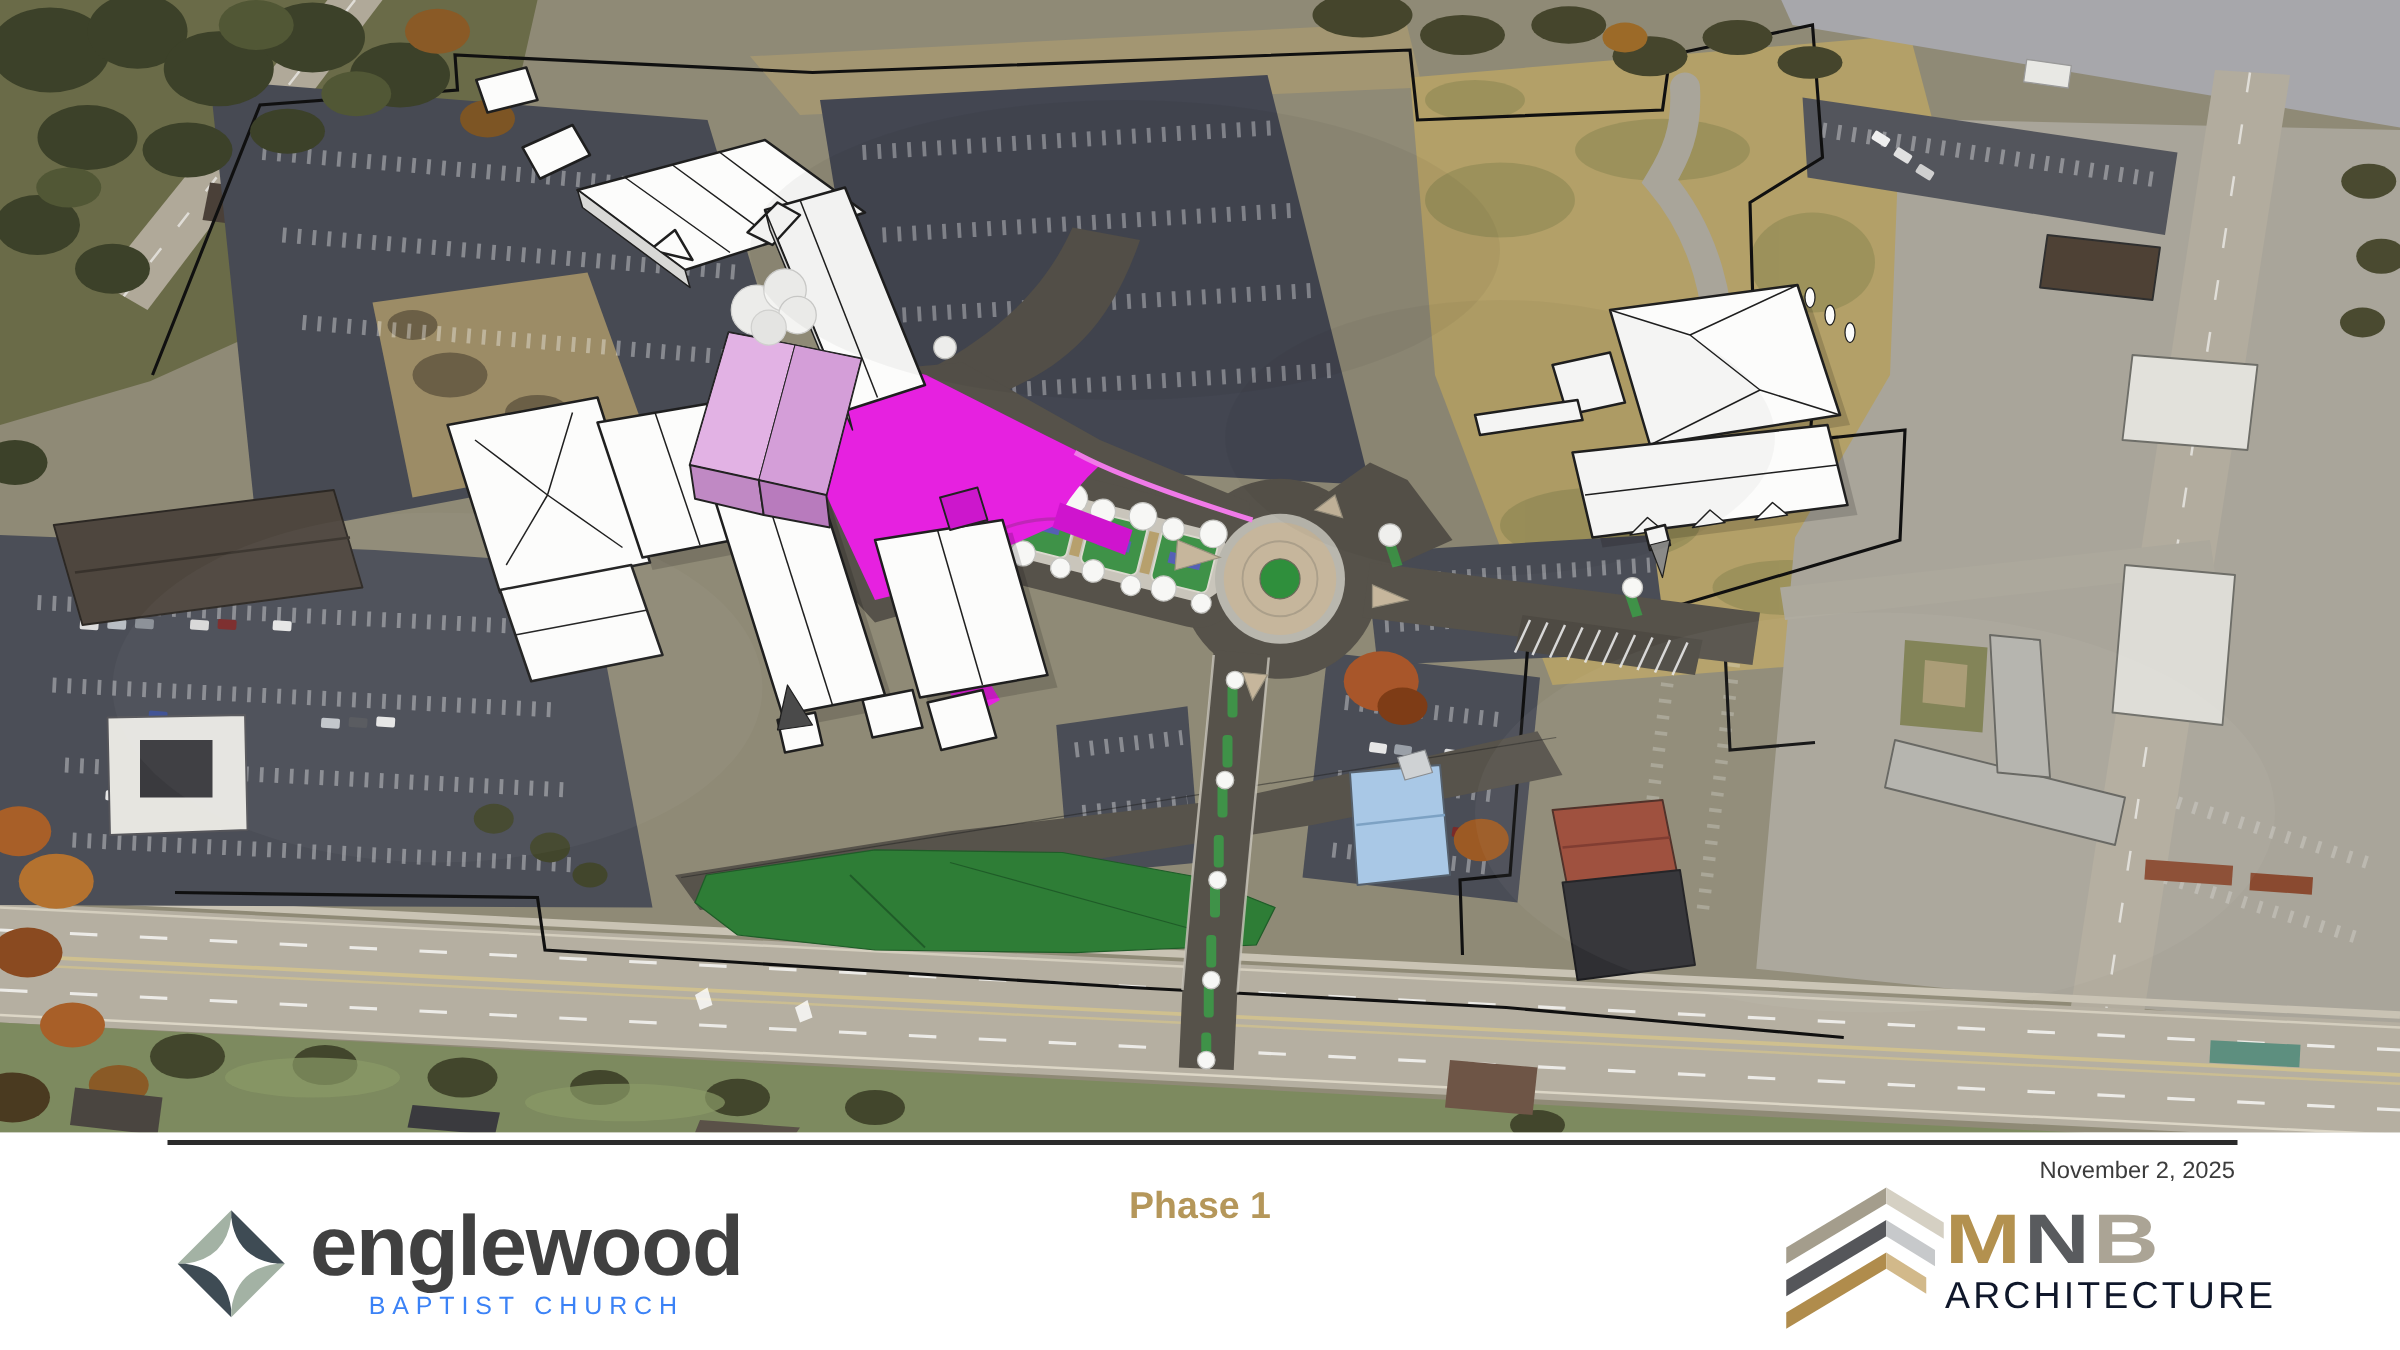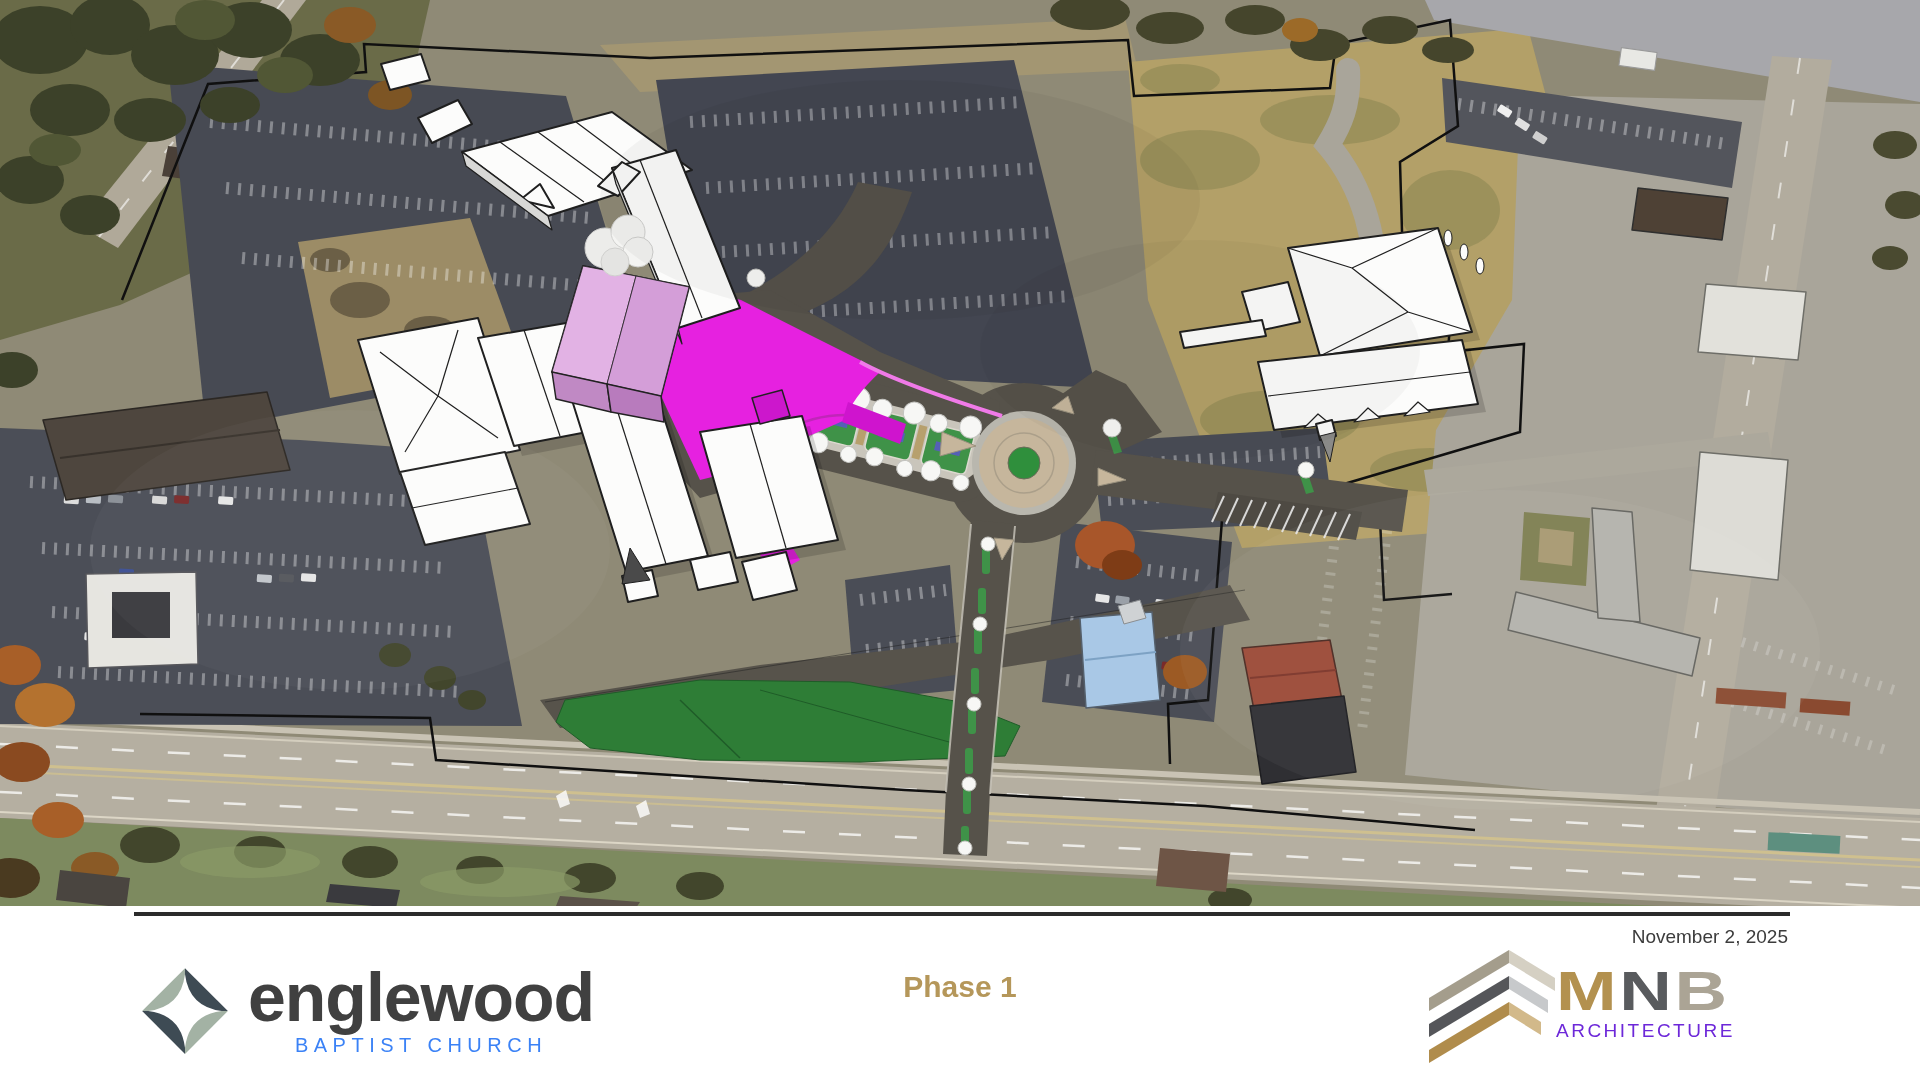--- a/index.html
+++ b/index.html
@@ -4,33 +4,33 @@
 <style>
   html,body{margin:0;padding:0;background:#ffffff;}
   body{width:1920px;height:1080px;overflow:hidden;font-family:"Liberation Sans",sans-serif;}
   .slide{position:relative;width:1920px;height:848px;background:#ffffff;}
   .map-area{position:relative;width:1920px;height:906px;background:#8f8a76;overflow:hidden;}
   .map-area svg{display:block;}
   .footer{position:relative;width:1920px;height:174px;background:#ffffff;}
   .rule{position:absolute;left:134px;top:6px;width:1656px;height:4px;background:#2b2b2b;}
   .date{position:absolute;right:132px;top:20px;font-size:19px;color:#3c3c3c;}
   .titles{position:absolute;left:0;right:0;top:0;text-align:center;}
-  .phase{margin-top:64px;font-size:30px;font-weight:bold;color:#b5975a;}
+  .phase{margin-top:42px;font-size:30px;font-weight:bold;color:#b5975a;}
   .plan{margin-top:40px;font-size:30px;font-weight:bold;color:#6d6e71;}
   .ebc-logo{position:absolute;left:136px;top:56px;display:flex;align-items:center;gap:14px;}
   .ebc-text{display:flex;flex-direction:column;}
   .ebc-word{font-size:68px;font-weight:bold;color:#404040;letter-spacing:-1px;line-height:0.95;}
   .ebc-tag{font-size:20px;letter-spacing:5.5px;color:#3b82f6;text-align:center;margin-top:4px;}
   .mnb-logo{position:absolute;left:1424px;top:42px;display:flex;align-items:flex-start;}
   .mnb-text{display:flex;flex-direction:column;margin-top:18px;}
   .mnb-word{font-size:56px;font-weight:bold;letter-spacing:2px;line-height:0.9;transform:scaleX(1.3);transform-origin:left center;white-space:nowrap;}
   .mnb-word .m{color:#b3914f;}
   .mnb-word .n{color:#595b5e;}
   .mnb-word .b{color:#aba495;}
-  .mnb-tag{font-size:19px;letter-spacing:2.5px;color:#6d28d9;margin-top:4px;white-space:nowrap;text-align:center;}
+  .mnb-tag{font-size:30px;letter-spacing:2.5px;color:#0f172a;margin-top:4px;white-space:nowrap;text-align:center;}
 </style>
 </head>
 <body>
 
 <div class="slide">
 
   <div class="map-area">
     <svg width="1920" height="906" viewBox="0 0 1920 906" xmlns="http://www.w3.org/2000/svg">
 
       <g>

